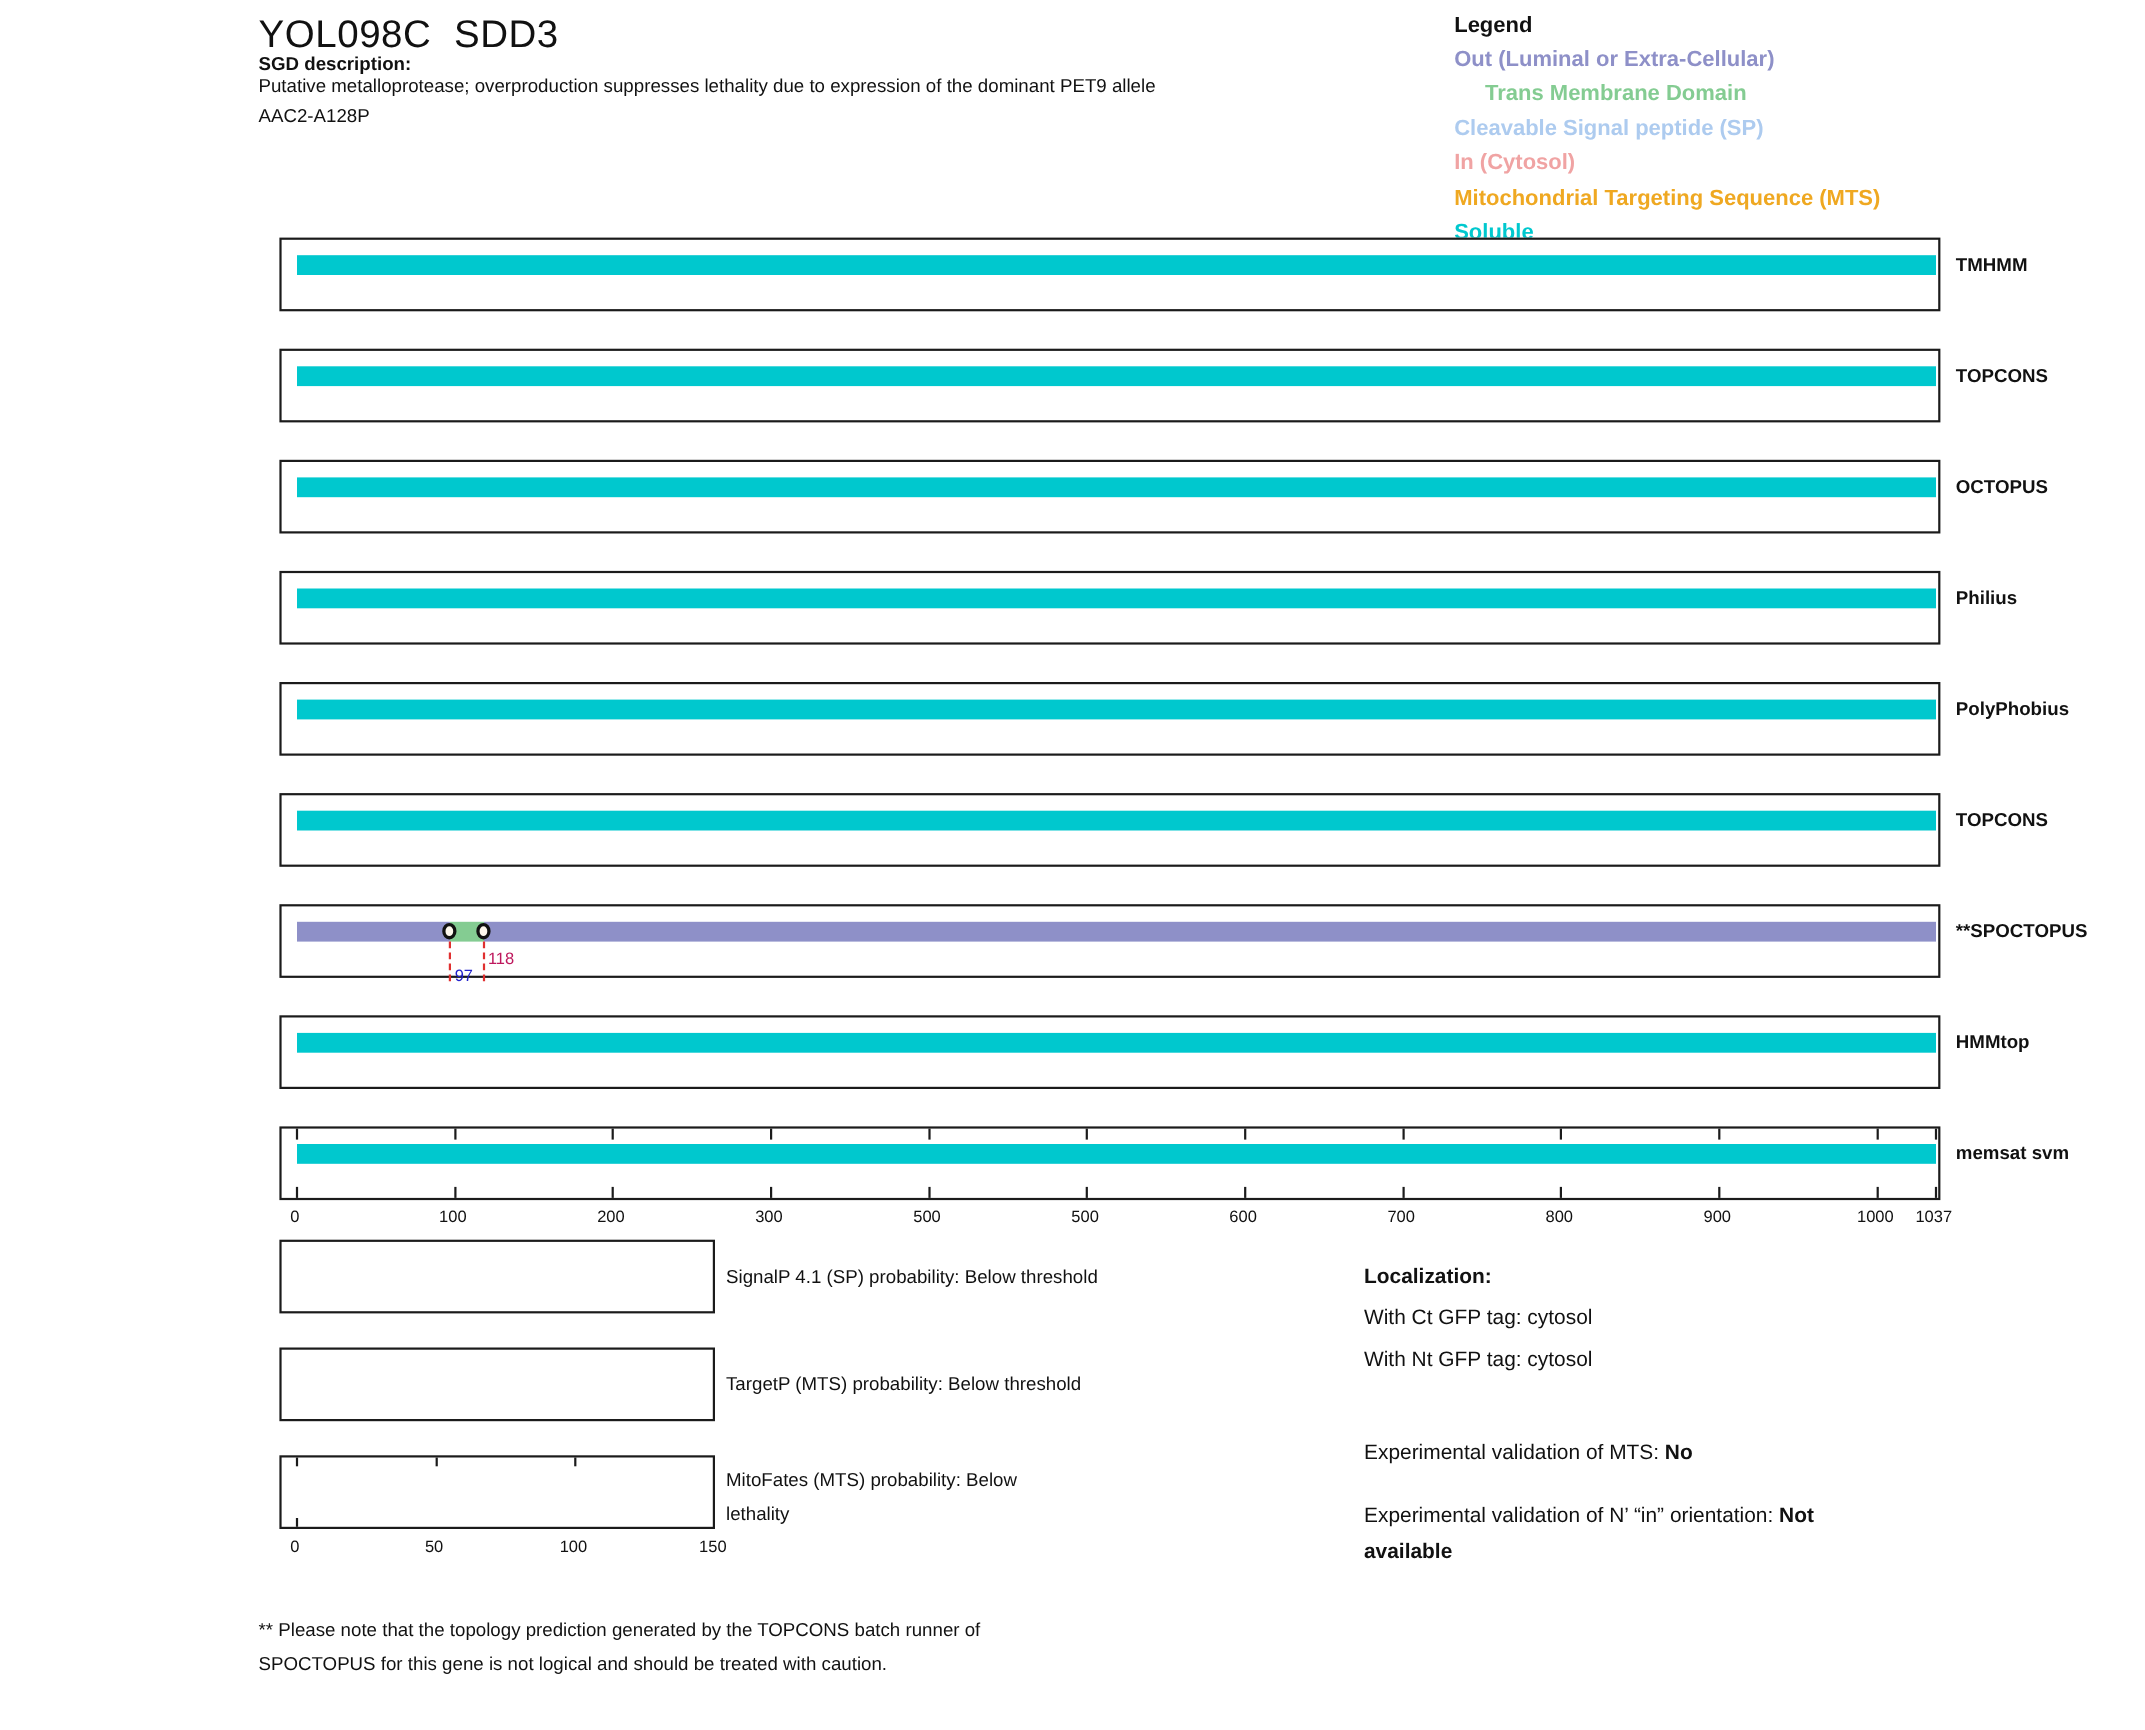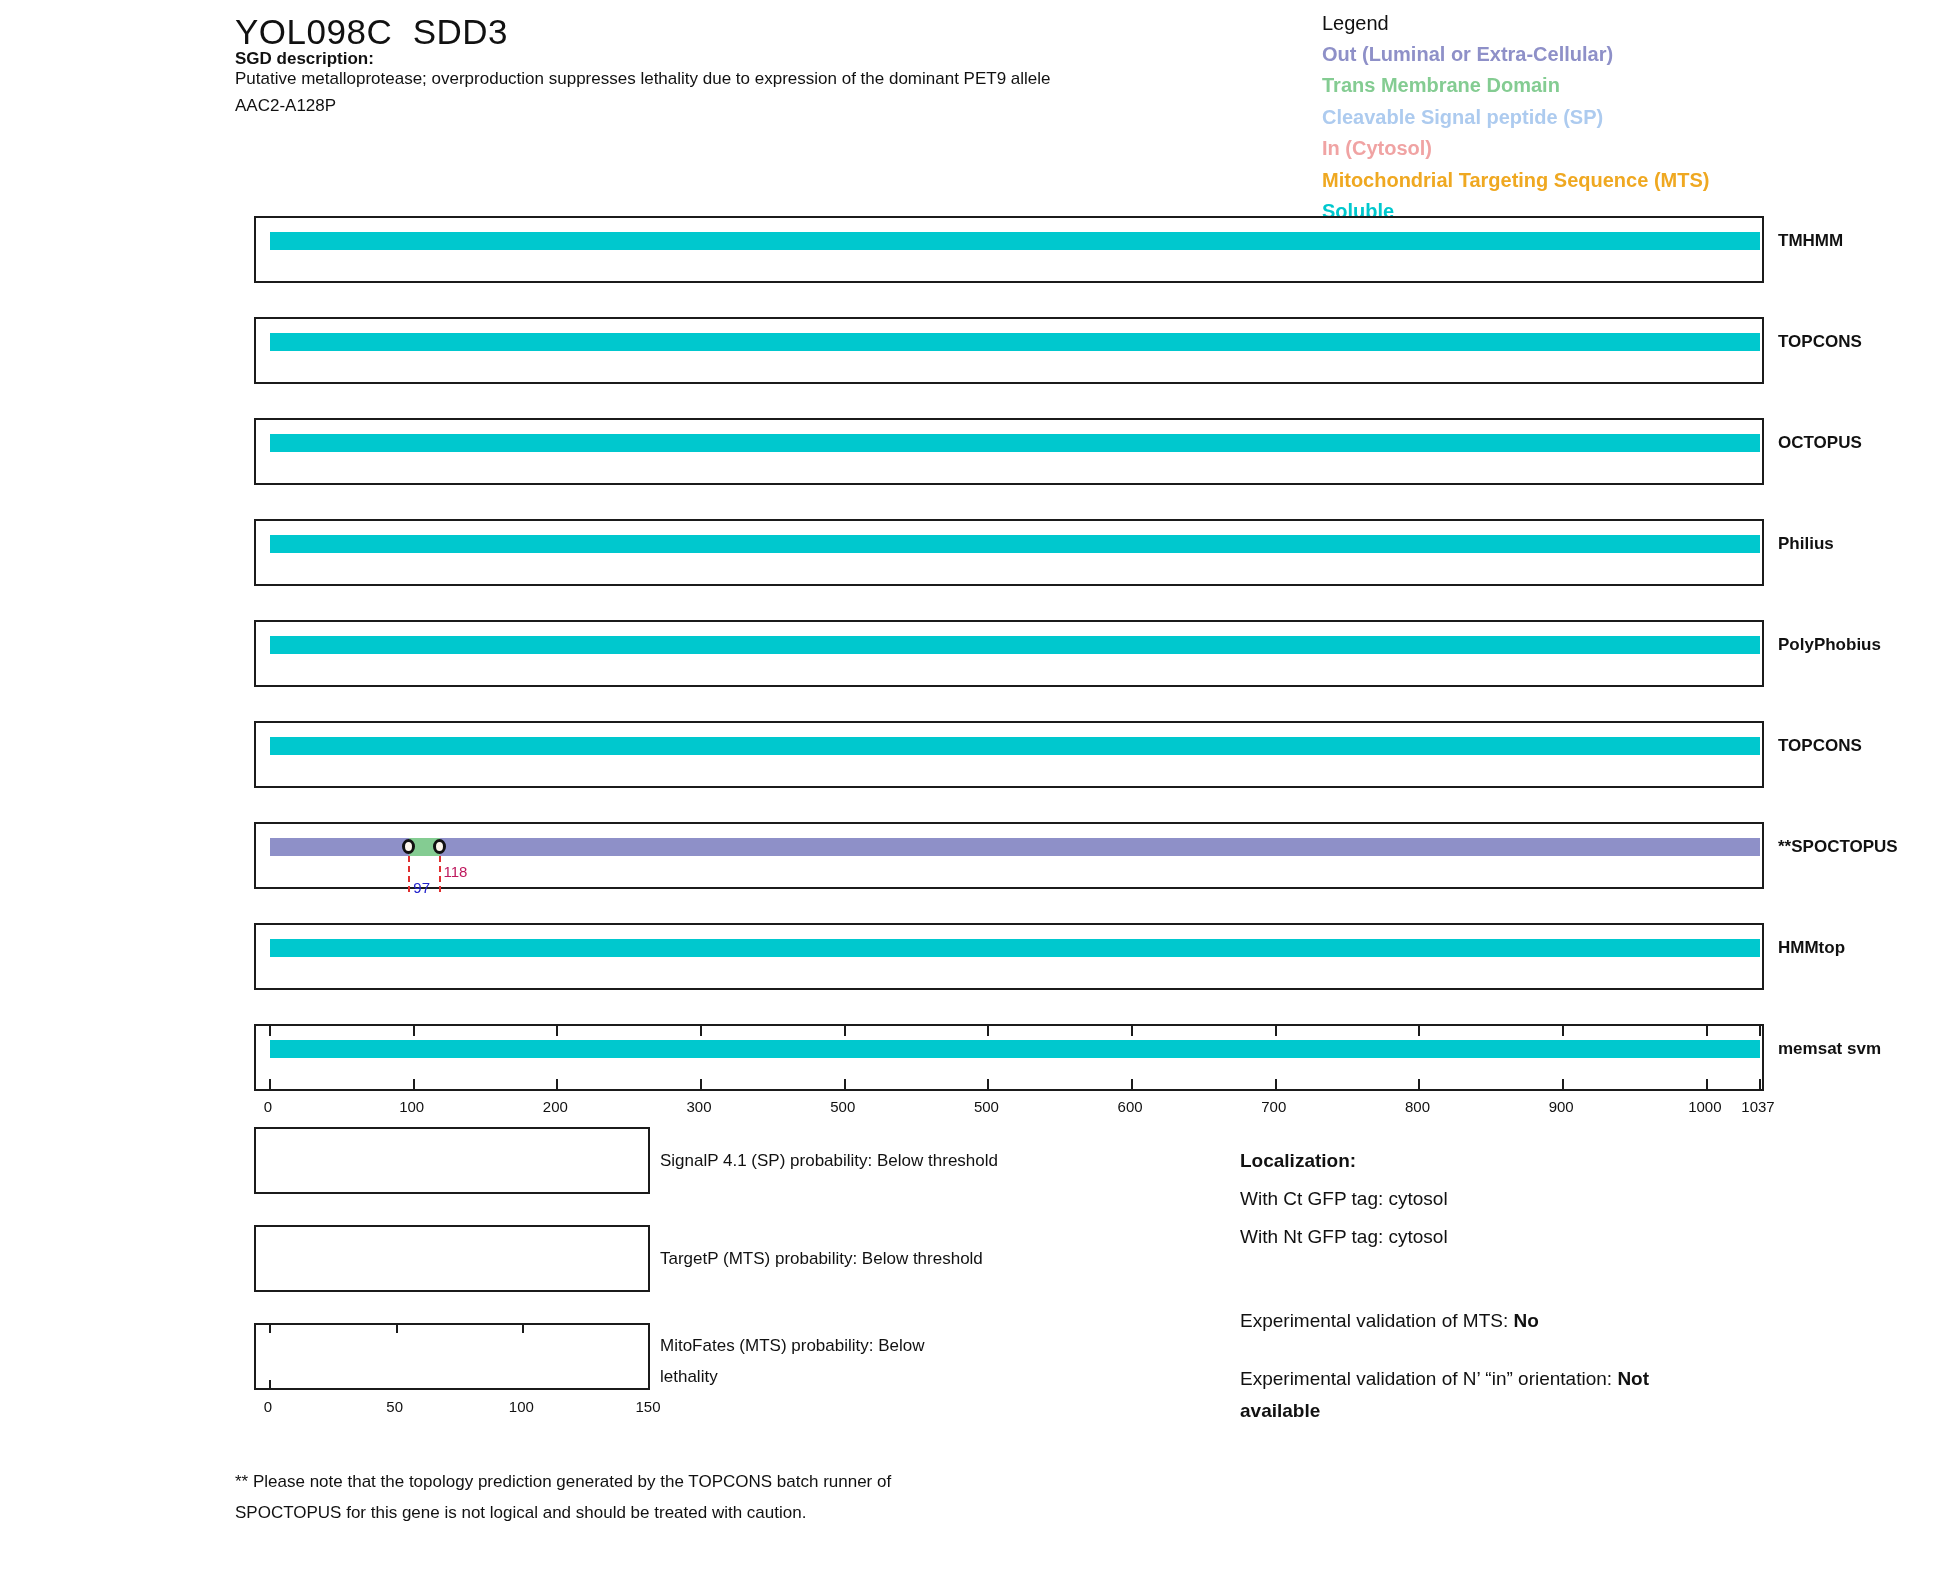--- a/index.html
+++ b/index.html
@@ -2,21 +2,21 @@
 <html><head>
 <meta charset="utf-8">
 <style>
   html,body{margin:0;padding:0;background:#ffffff;}
   body{font-family:"Liberation Sans", sans-serif; color:#111;}
   #canvas{position:relative;width:1950px;height:1573px;background:#fff;overflow:hidden;}
   .abs{position:absolute;}
   .title{font-size:35px;font-weight:normal;letter-spacing:0.5px;}
   .sgd-label{font-size:17px;font-weight:bold;text-align:center;}
   .desc-line{font-size:17px;}
-  .legend-title{font-size:20px;font-weight:normal;}
+  .legend-title{font-size:20px;font-weight:bold;}
   .legend-item{font-size:20px;font-weight:bold;white-space:nowrap;}
   .track-box{position:absolute;left:254px;width:1510px;height:67px;border:2px solid #1b1b1b;background:#fff;box-sizing:border-box;}
   .bar-seg{position:absolute;top:14px;height:18px;}
   .track-label{position:absolute;left:1778px;font-size:17px;font-weight:bold;white-space:nowrap;}
   .seq-tick{position:absolute;width:2px;background:#1b1b1b;}
   .axis-label{position:absolute;width:70px;margin-left:-35px;text-align:center;font-size:15px;}
   .marker-circle{position:absolute;width:13px;height:15px;border:3px solid #111;border-radius:50%;box-sizing:border-box;margin-left:-7px;}
   .marker-line{position:absolute;width:0;border-left:2px dashed #E03030;margin-left:-1px;}
   .marker-label{position:absolute;font-size:15px;line-height:16px;}
   .prob-box{position:absolute;left:254px;width:396px;height:67px;border:2px solid #1b1b1b;background:#fff;box-sizing:border-box;}
@@ -34,21 +34,21 @@
 
   <div class="abs title" style="left:235px;top:12px;">YOL098C&nbsp; SDD3</div>
   <div class="abs sgd-label" style="left:235px;top:49px;">SGD description:</div>
   <div class="abs desc-line" style="left:235px;top:69px;">Putative metalloprotease; overproduction suppresses lethality due to expression of the dominant PET9 allele</div>
   <div class="abs desc-line" style="left:235px;top:96px;">AAC2-A128P</div>
 
   <div class="abs" style="left:1322px;top:8px;">
     <div class="legend-title" style="line-height:31px;">Legend</div>
     <div id="legend-items">
         <div class="legend-item" style="line-height: 31.4px; color: rgb(142, 144, 200);">Out (Luminal or Extra-Cellular)</div>
-        <div class="legend-item" style="line-height: 31.4px; color: rgb(132, 204, 146);">Trans Membrane Domain</div>
+        <div class="legend-item" style="line-height: 31.4px; color: rgb(132, 204, 146); margin-left: 28px;">Trans Membrane Domain</div>
         <div class="legend-item" style="line-height: 31.4px; color: rgb(173, 203, 239);">Cleavable Signal peptide (SP)</div>
         <div class="legend-item" style="line-height: 31.4px; color: rgb(240, 163, 163);">In (Cytosol)</div>
         <div class="legend-item" style="line-height: 31.4px; color: rgb(239, 168, 33);">Mitochondrial Targeting Sequence (MTS)</div>
         <div class="legend-item" style="line-height: 31.4px; color: rgb(0, 200, 206);">Soluble</div>
       </div>
   </div>
 
   <div id="tracks">
       <div class="track-box" style="top: 216px; overflow: visible;">
         <div class="bar-seg" style="left: 14px; width: 1490px; background: rgb(0, 200, 206);"></div>

